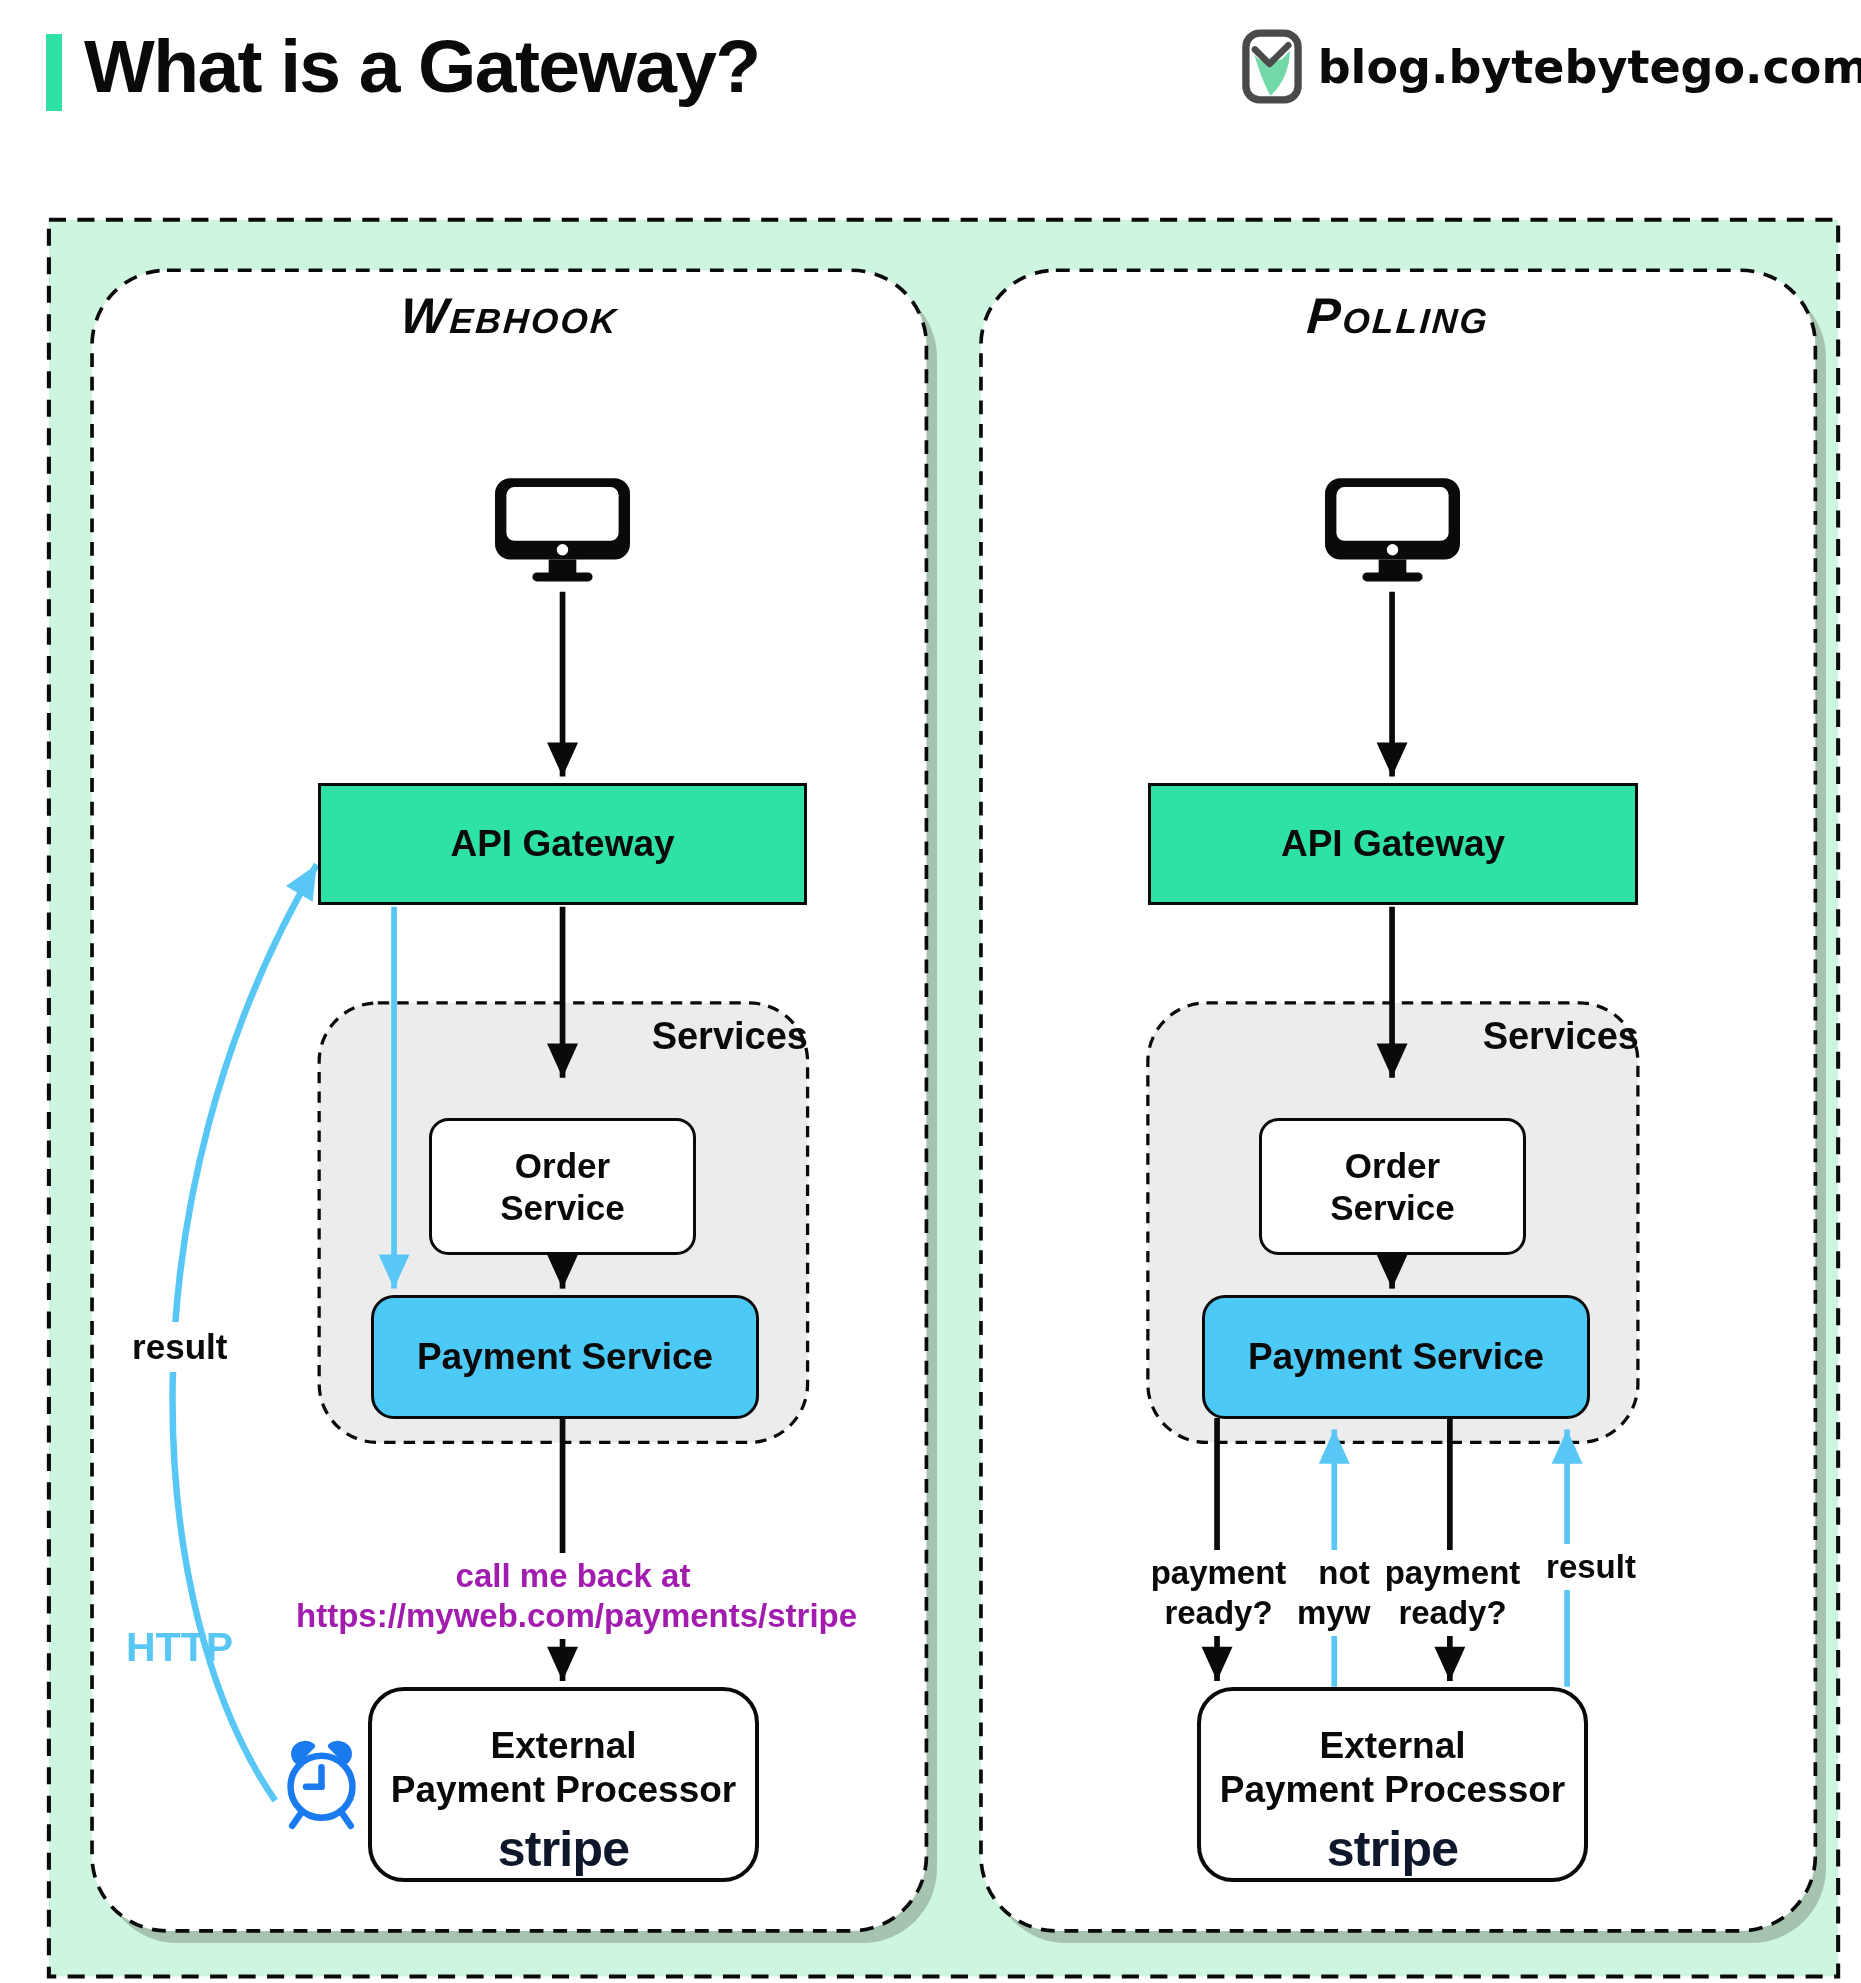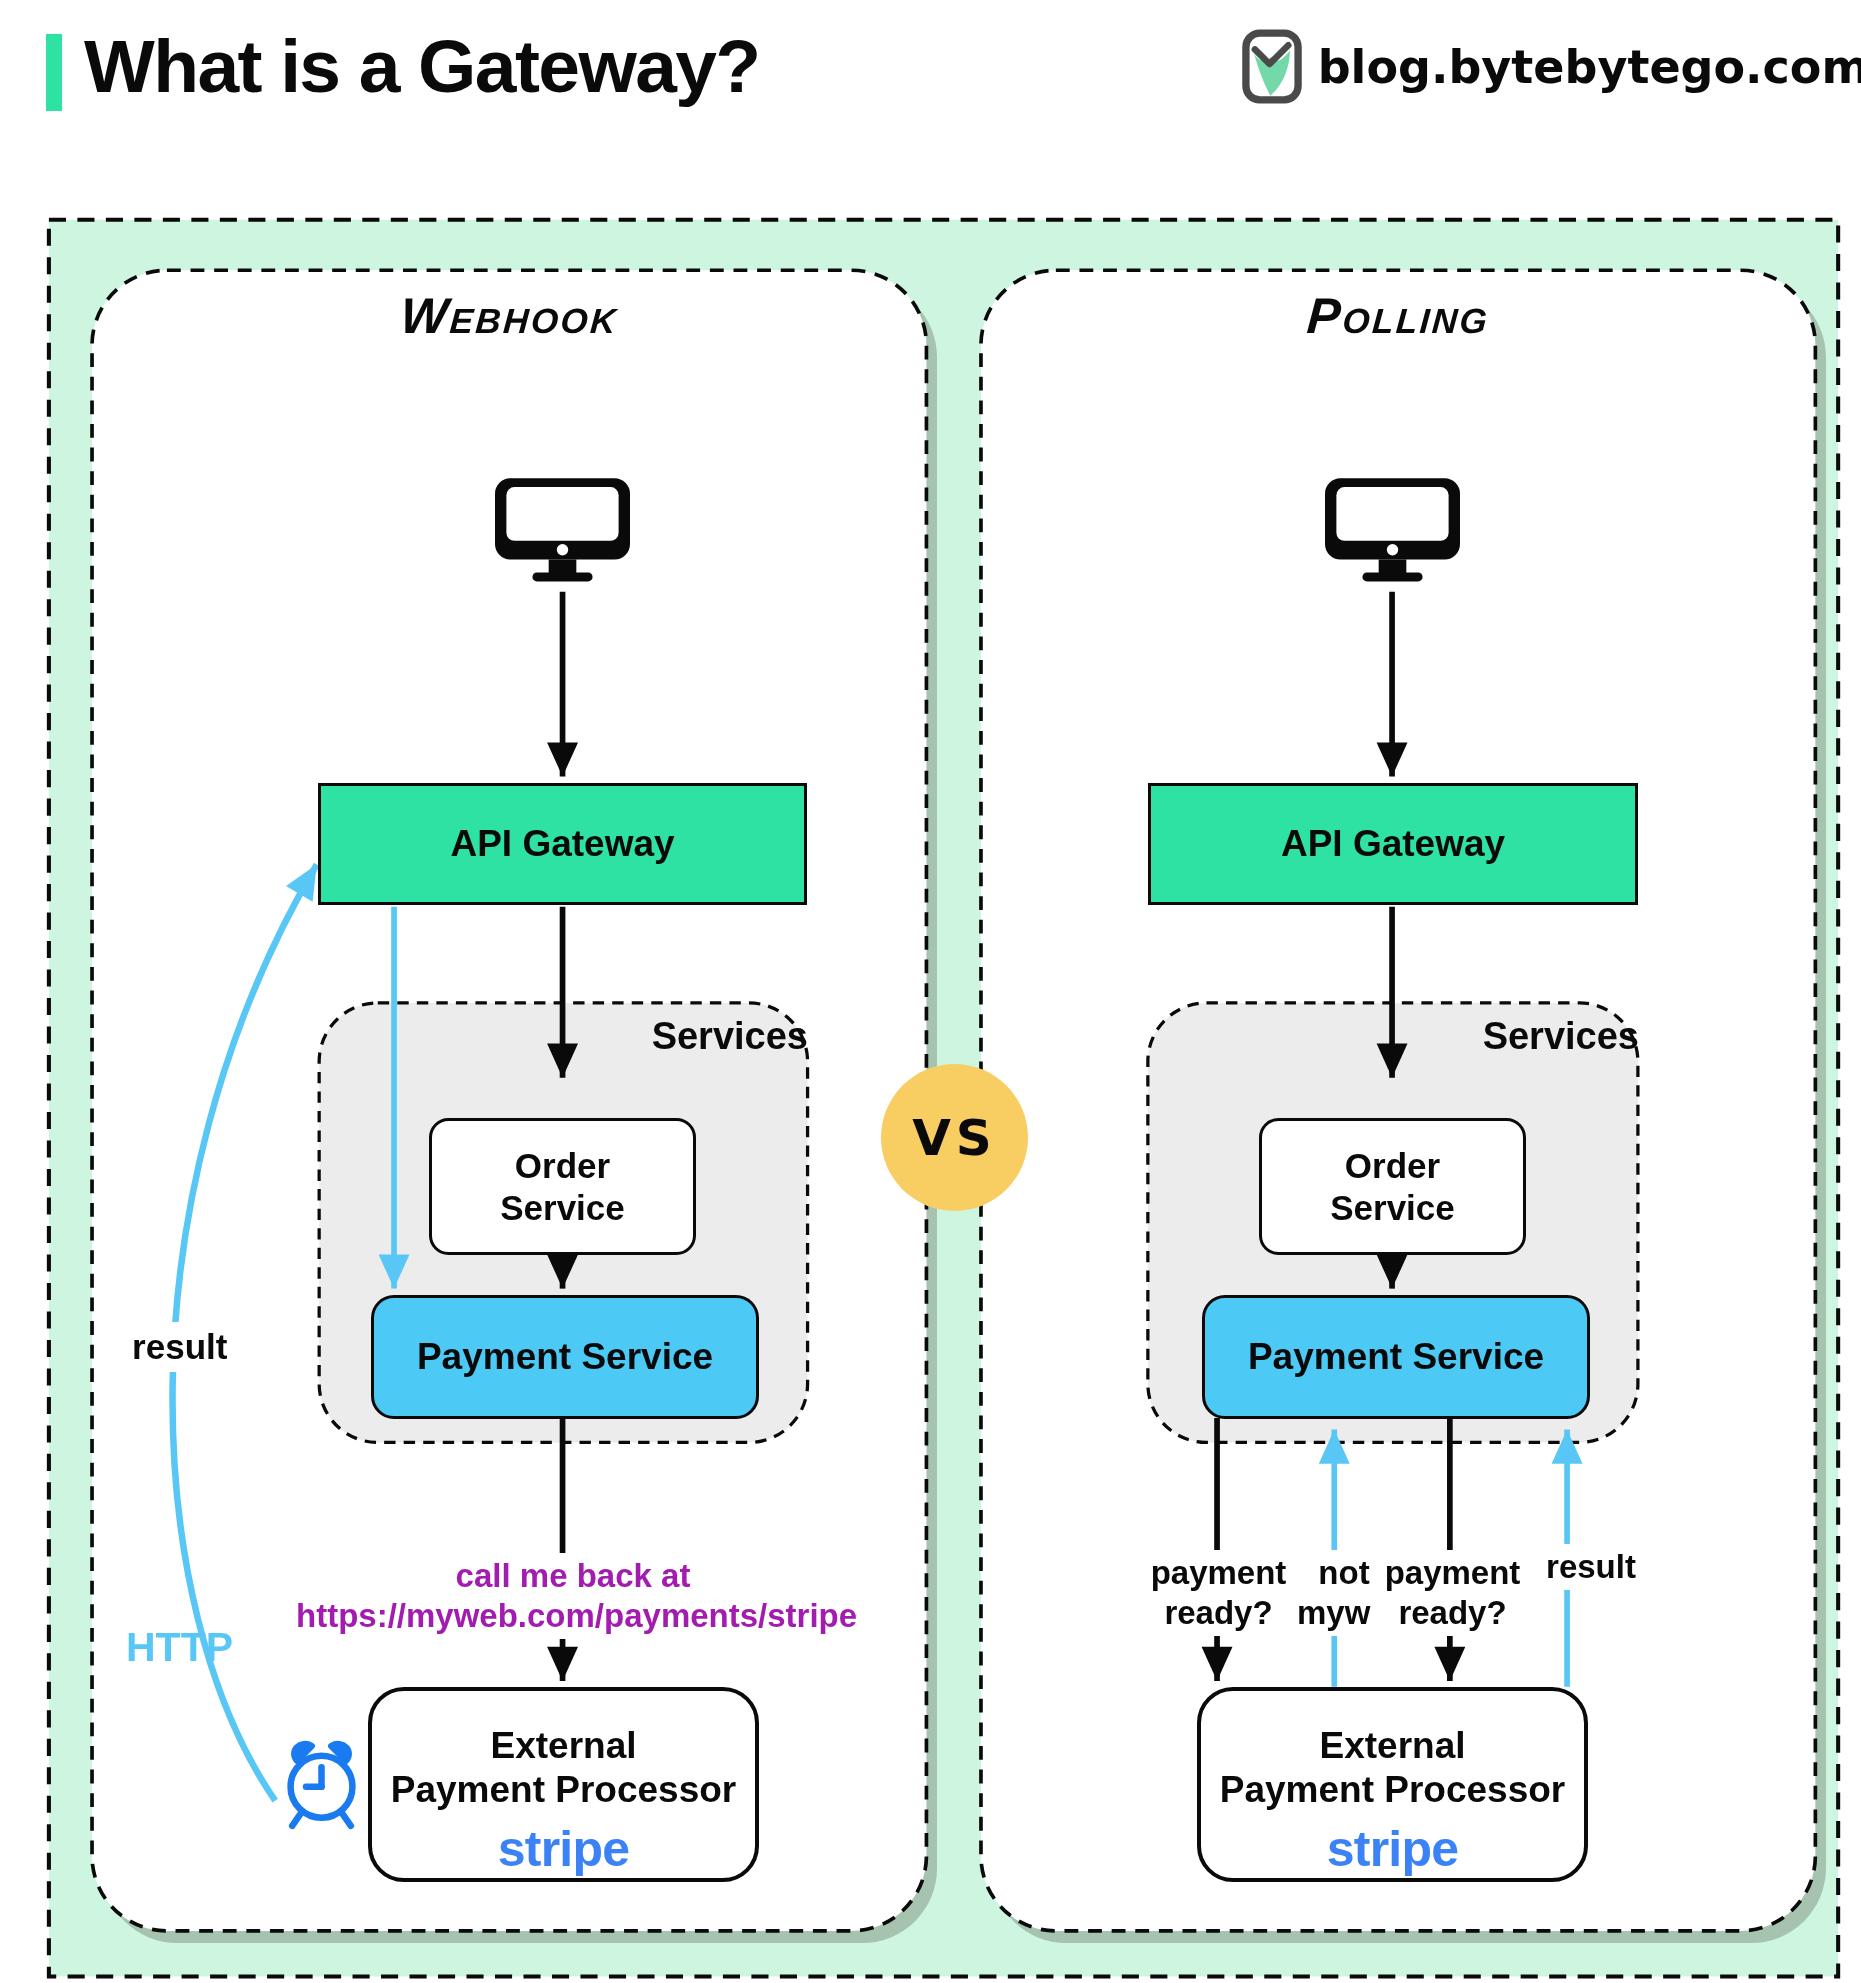--- a/index.html
+++ b/index.html
@@ -11,21 +11,21 @@
   #page-title{left:84px;top:23px;font-size:75px;font-weight:800;letter-spacing:-1.6px;white-space:nowrap;}
   #site-wrap{left:1241px;top:29px;display:flex;align-items:center;gap:14.7px;}
   #site-text{font-family:"DejaVu Sans",sans-serif;font-size:46px;font-weight:600;white-space:nowrap;}
   
   .node{position:absolute;box-sizing:border-box;display:flex;flex-direction:column;align-items:center;
         justify-content:center;text-align:center;font-weight:700;line-height:1.18;}
   .api{background:#2ee2a4;border:3.3px solid #0a0a0a;font-size:37px;}
   .order{background:#ffffff;border:3.3px solid #0a0a0a;border-radius:19.5px;font-size:35px;}
   .payment{background:#4dc9f6;border:3.3px solid #0a0a0a;border-radius:23px;font-size:37px;}
   .external{background:#ffffff;border:4.1px solid #0a0a0a;border-radius:36px;font-size:37px;}
-  .brand-stripe{font-size:50px;font-weight:800;color:#3b82f6;letter-spacing:-0.8px;margin-top:8.1px;}
+  .brand-stripe{font-size:50px;font-weight:800;color:#0f172a;letter-spacing:-0.8px;margin-top:8.1px;}
   .panel-title{position:absolute;width:835px;text-align:center;font-size:50px;font-weight:800;
                font-style:italic;font-variant:small-caps;letter-spacing:2.4px;transform:skewX(-4deg);}
   .services-label{position:absolute;width:489px;text-align:right;padding-right:31px;
                   font-size:38px;font-weight:800;}
   .flow-label{position:absolute;background:#ffffff;text-align:center;font-size:33px;font-weight:700;
               line-height:1.2;padding:3.3px 0;}
   .multiline{white-space:pre-line;margin-top:34px;}
   #vs-badge{left:881px;top:1064px;width:147px;height:147px;border-radius:50%;background:#f8ce63;
             display:flex;align-items:center;justify-content:center;font-family:"DejaVu Sans",sans-serif;
             font-size:50px;font-weight:600;letter-spacing:4.9px;}
@@ -151,16 +151,15 @@
   </div>
 
   <div class="flow-label multiline" style="left:1137px;top:1516px;width:163px;">payment
 ready?</div>
   <div class="flow-label multiline" style="left:1297px;top:1516px;width:94px;">not
 myweb</div>
   <div class="flow-label multiline" style="left:1371px;top:1516px;width:163px;">payment
 ready?</div>
   <div class="flow-label" style="left:1533px;top:1544px;width:116px;">result</div>
 
-  <div id="vs-badge" class="abs">VS</div>
 
 </div>
 
 
 </body></html>

